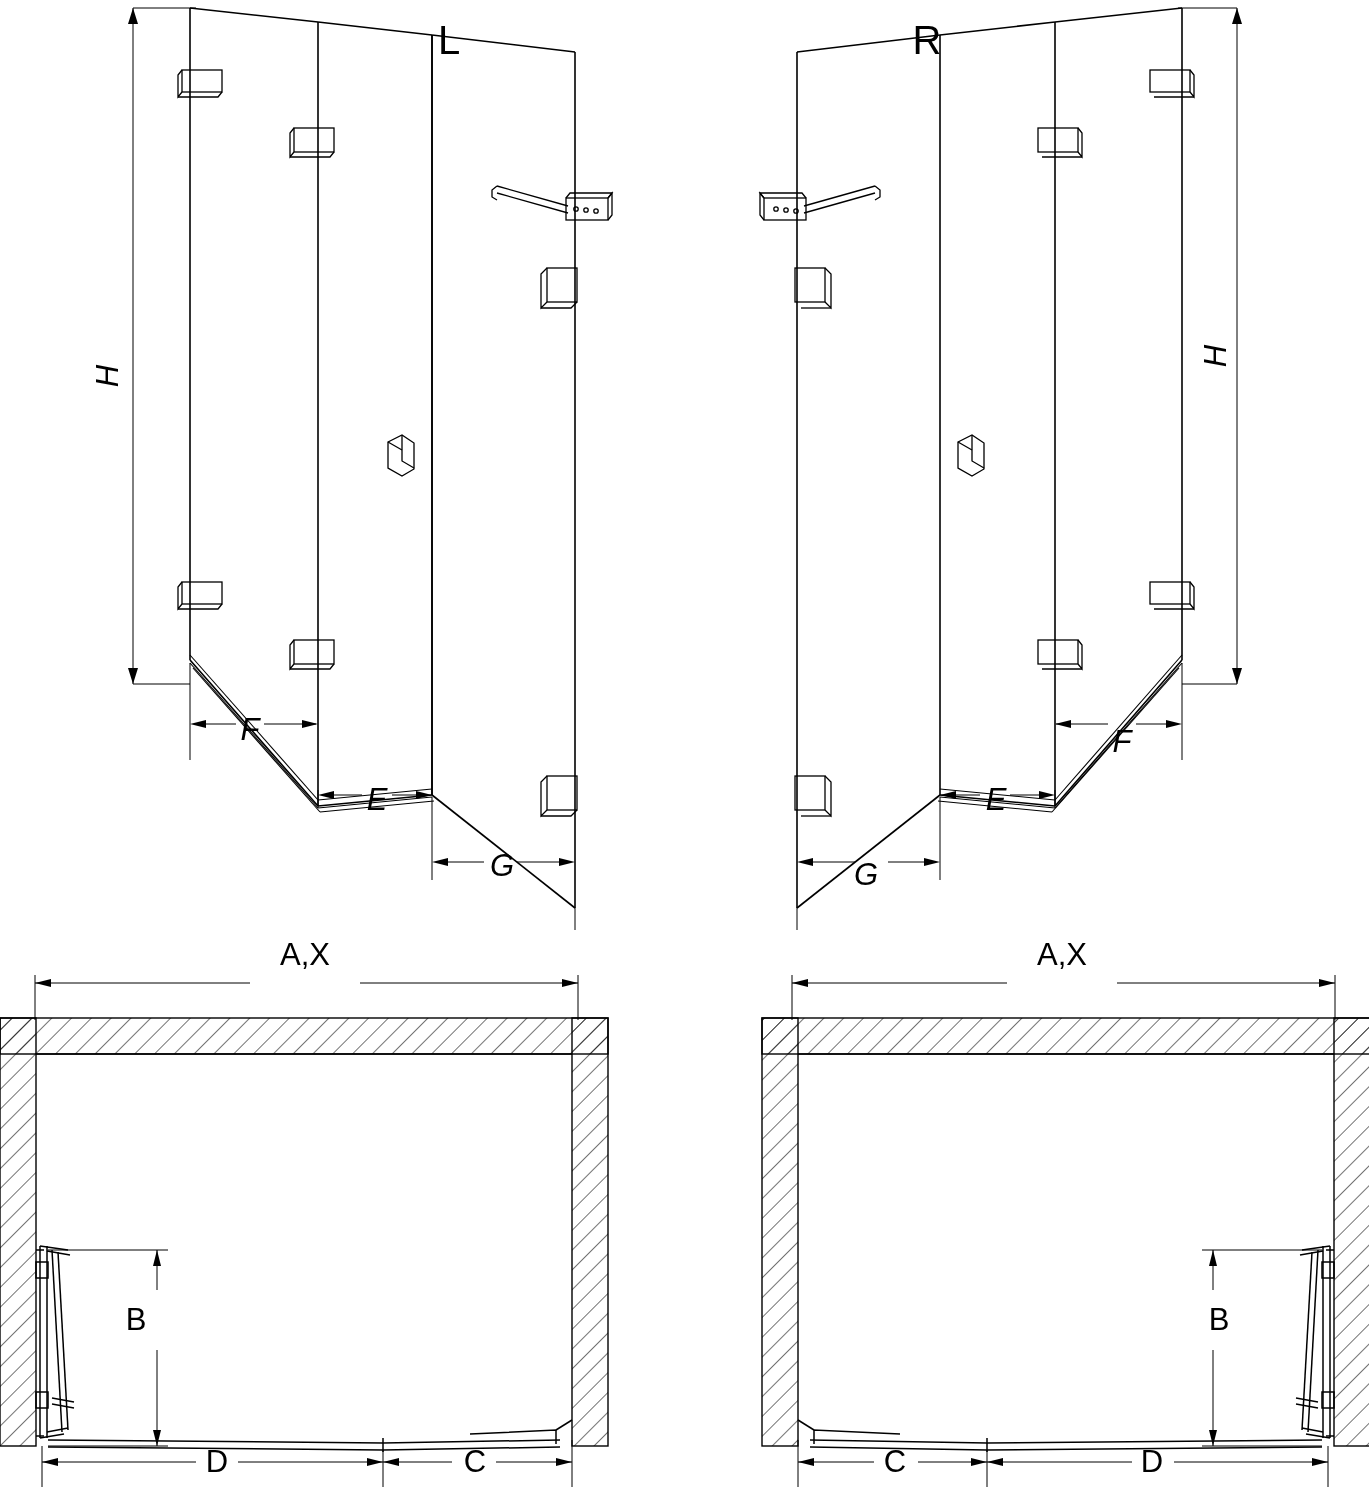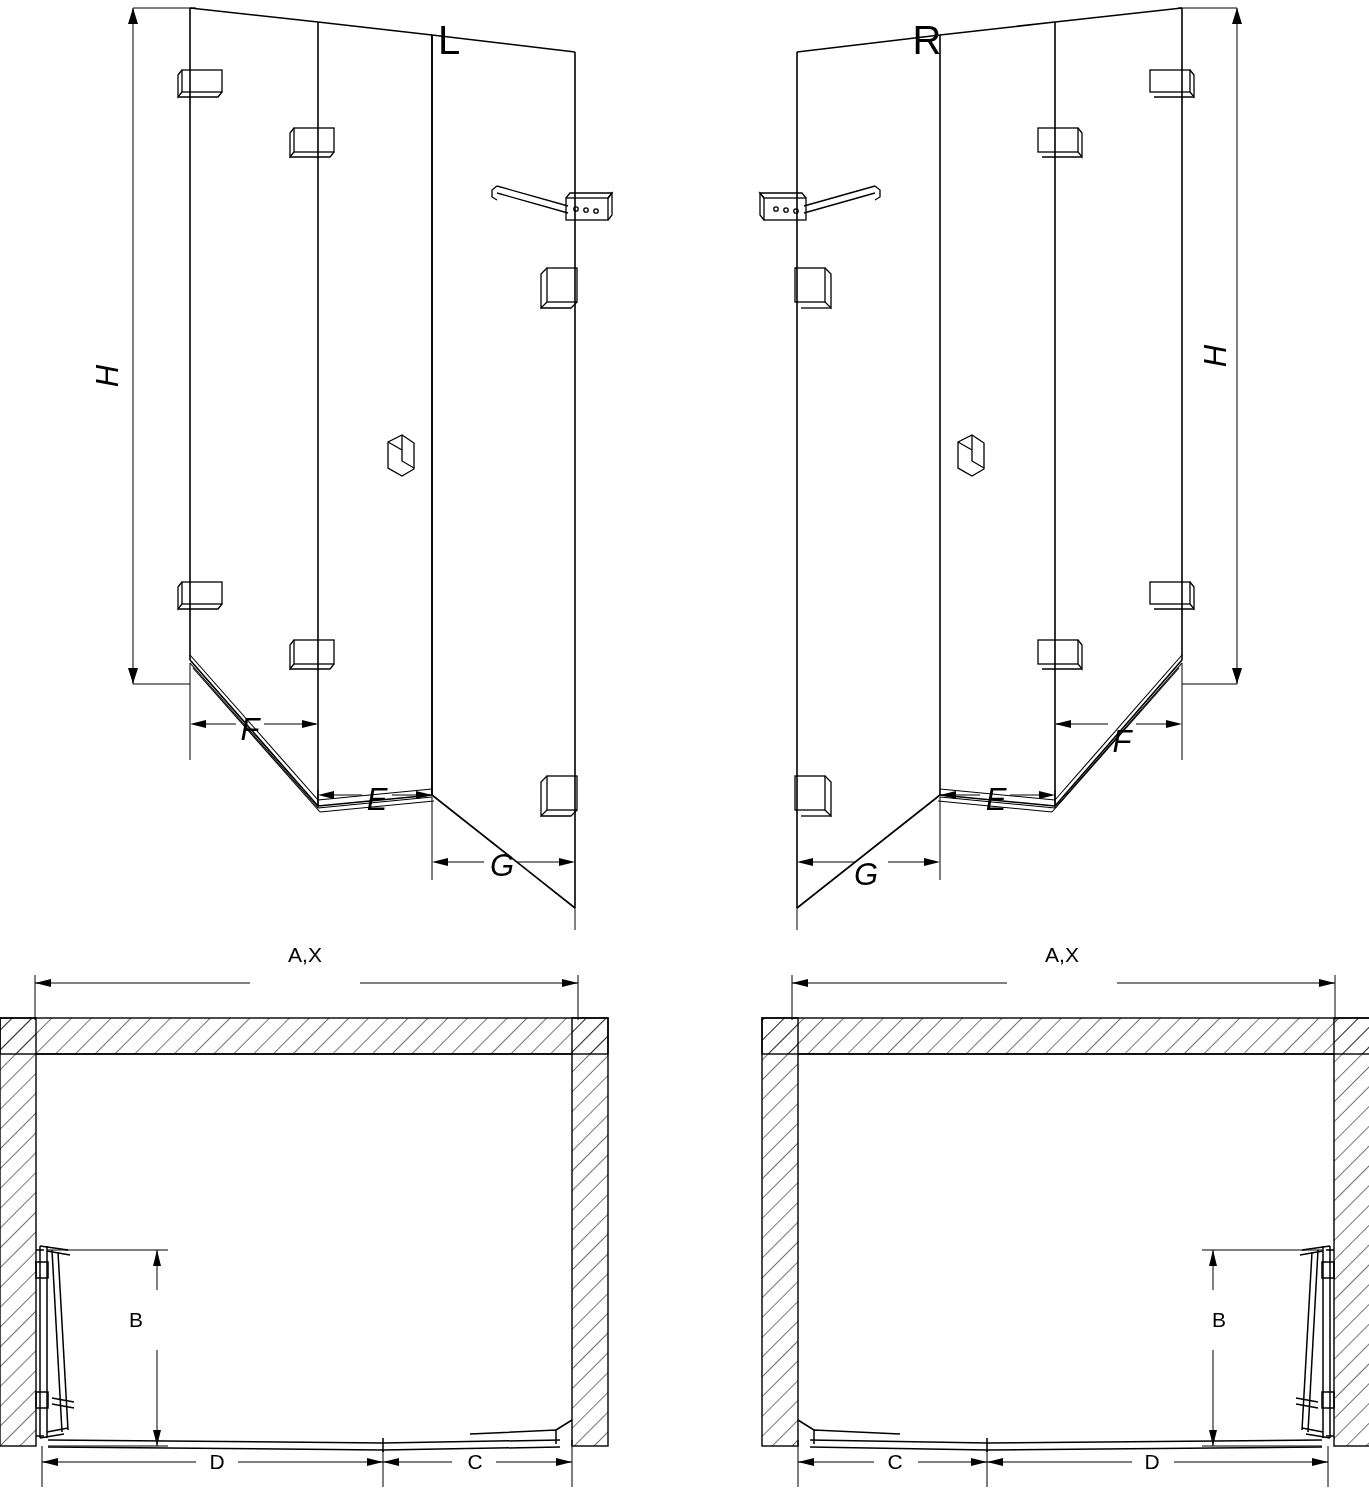--- a/index.html
+++ b/index.html
@@ -1,21 +1,21 @@
 <!DOCTYPE html>
 <html><head>
 <meta charset="utf-8">
 <style>
   html,body{margin:0;padding:0;background:#ffffff;}
   body{width:1369px;height:1491px;position:relative;font-family:"Liberation Sans",sans-serif;overflow:hidden;}
   .stage{position:absolute;left:0;top:0;width:1369px;height:1491px;}
   svg{display:block;}
   .lbl{position:absolute;font-family:"Liberation Sans",sans-serif;color:#000;font-weight:400;white-space:nowrap;}
   .lbl-variant{font-size:40px;}
-  .lbl-dim{font-size:21px;}
+  .lbl-dim{font-size:31px;}
   .lbl-dim-i{font-size:31px;font-style:italic;}
   .rot90{transform:translate(-50%,-50%) rotate(-90deg);}
   .ctr{transform:translate(-50%,-50%);}
 </style>
 </head>
 <body>
 
 <div class="stage">
 
   <svg width="1369" height="1491" viewBox="0 0 1369 1491">

